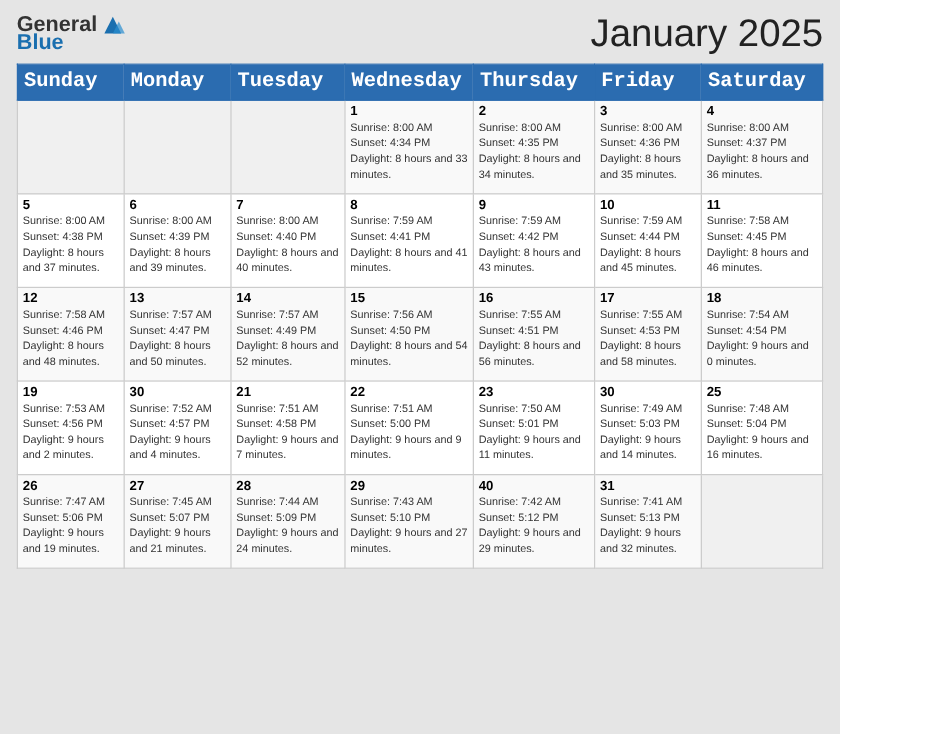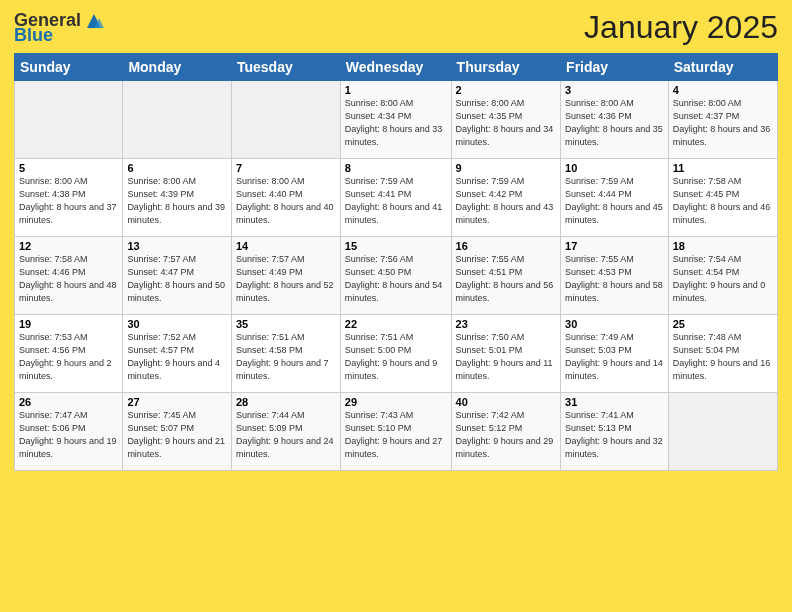--- a/index.html
+++ b/index.html
@@ -4,23 +4,23 @@
   <style>
     * { box-sizing: border-box; margin: 0; padding: 0; }
     body {
       font-family: Arial, sans-serif;
       background: #fff;
       width: 792px;
       height: 612px;
       overflow: hidden;
     }
     .page {
-      width: 792px;
+      width: 700px;
       height: 612px;
-      background: #fde047;
+      background: #e5e5e5;
       padding: 10px 14px 10px 14px;
     }
     .header {
       display: flex;
       justify-content: space-between;
       align-items: flex-start;
       margin-bottom: 8px;
     }
     .logo {
       display: flex;
@@ -56,23 +56,24 @@
     .calendar {
       width: 100%;
       border-collapse: collapse;
       font-size: 9.5px;
     }
     .calendar thead th {
       background: #2b6cb0;
       color: #fff;
       text-align: left;
       padding: 5px 5px;
-      font-size: 14px;
+      font-size: 17px;
       font-weight: bold;
       border: 1px solid #2b6cb0;
+      font-family: Liberation Mono, monospace;
     }
     .calendar tbody td {
       vertical-align: top;
       border: 1px solid #ccc;
       padding: 3px 4px;
       width: 113px;
       height: 78px;
       background: #fff;
     }
     .calendar tbody tr:nth-child(odd) td {
@@ -215,21 +216,21 @@
         <tr>
           <td>
             <span class="day-num">19</span>
             <div class="day-info">Sunrise: 7:53 AM<br>Sunset: 4:56 PM<br>Daylight: 9 hours and 2 minutes.</div>
           </td>
           <td>
             <span class="day-num">30</span>
             <div class="day-info">Sunrise: 7:52 AM<br>Sunset: 4:57 PM<br>Daylight: 9 hours and 4 minutes.</div>
           </td>
           <td>
-            <span class="day-num">35</span>
+            <span class="day-num">21</span>
             <div class="day-info">Sunrise: 7:51 AM<br>Sunset: 4:58 PM<br>Daylight: 9 hours and 7 minutes.</div>
           </td>
           <td>
             <span class="day-num">22</span>
             <div class="day-info">Sunrise: 7:51 AM<br>Sunset: 5:00 PM<br>Daylight: 9 hours and 9 minutes.</div>
           </td>
           <td>
             <span class="day-num">23</span>
             <div class="day-info">Sunrise: 7:50 AM<br>Sunset: 5:01 PM<br>Daylight: 9 hours and 11 minutes.</div>
           </td>

